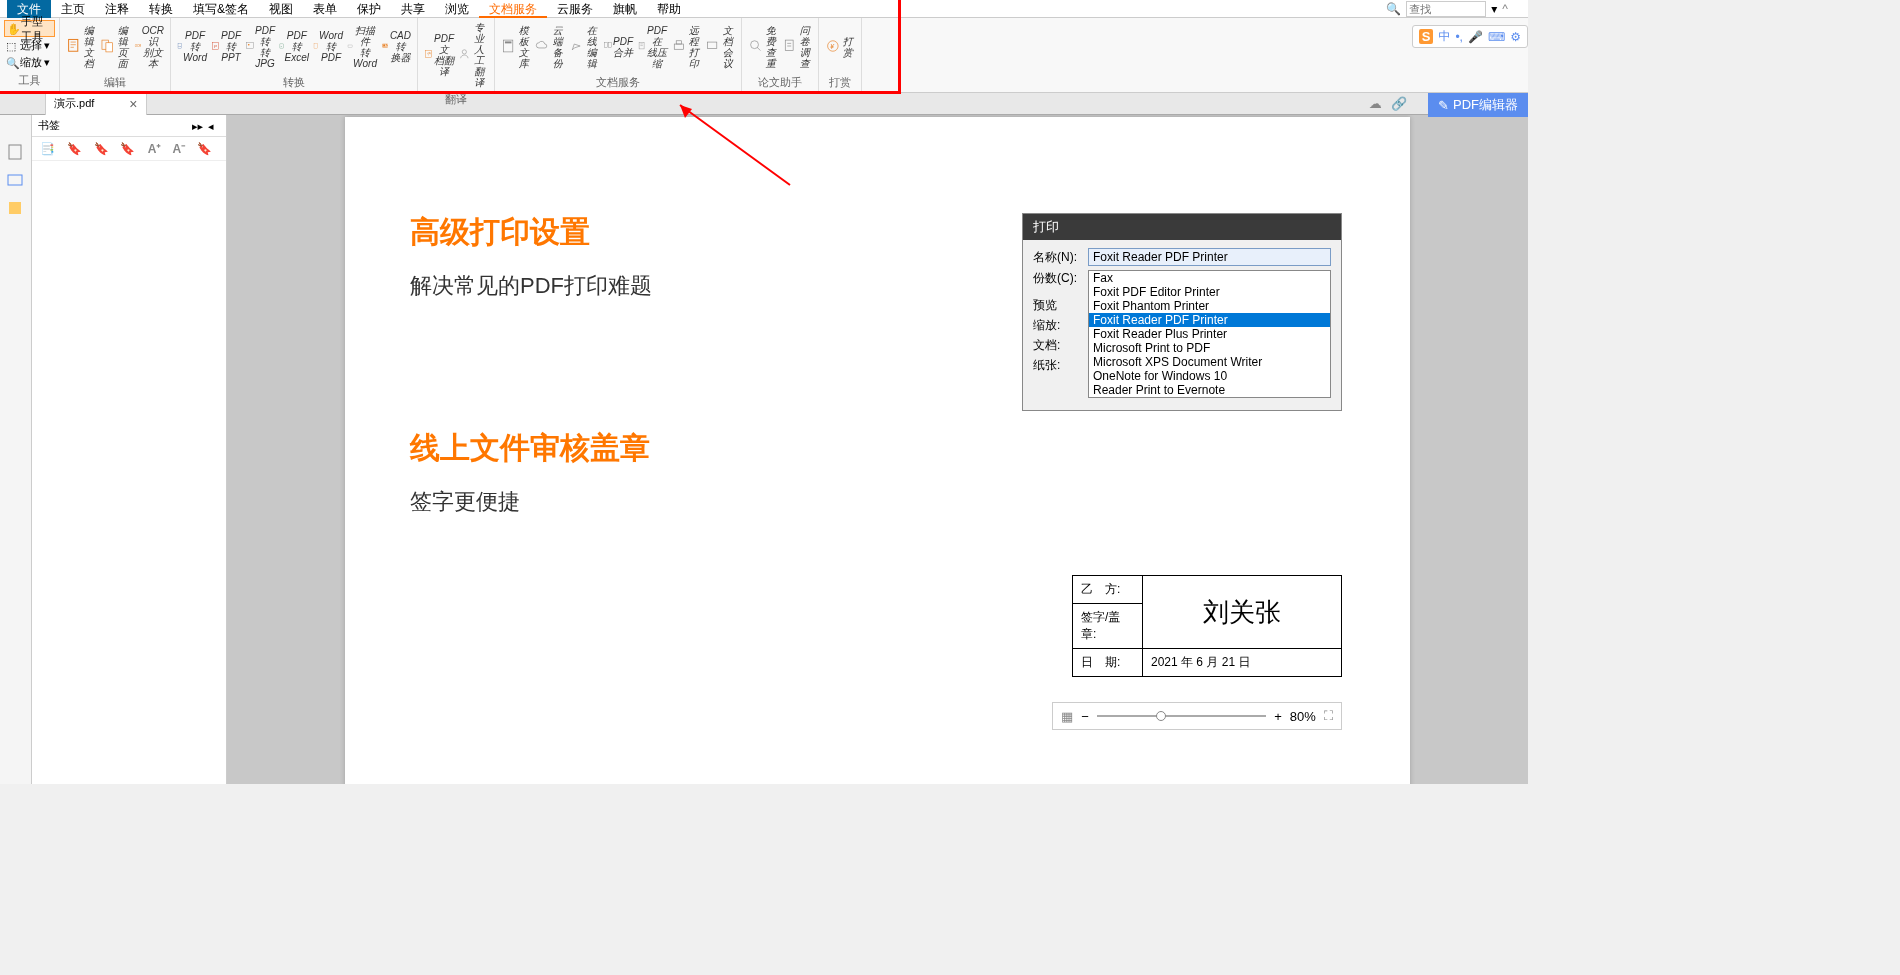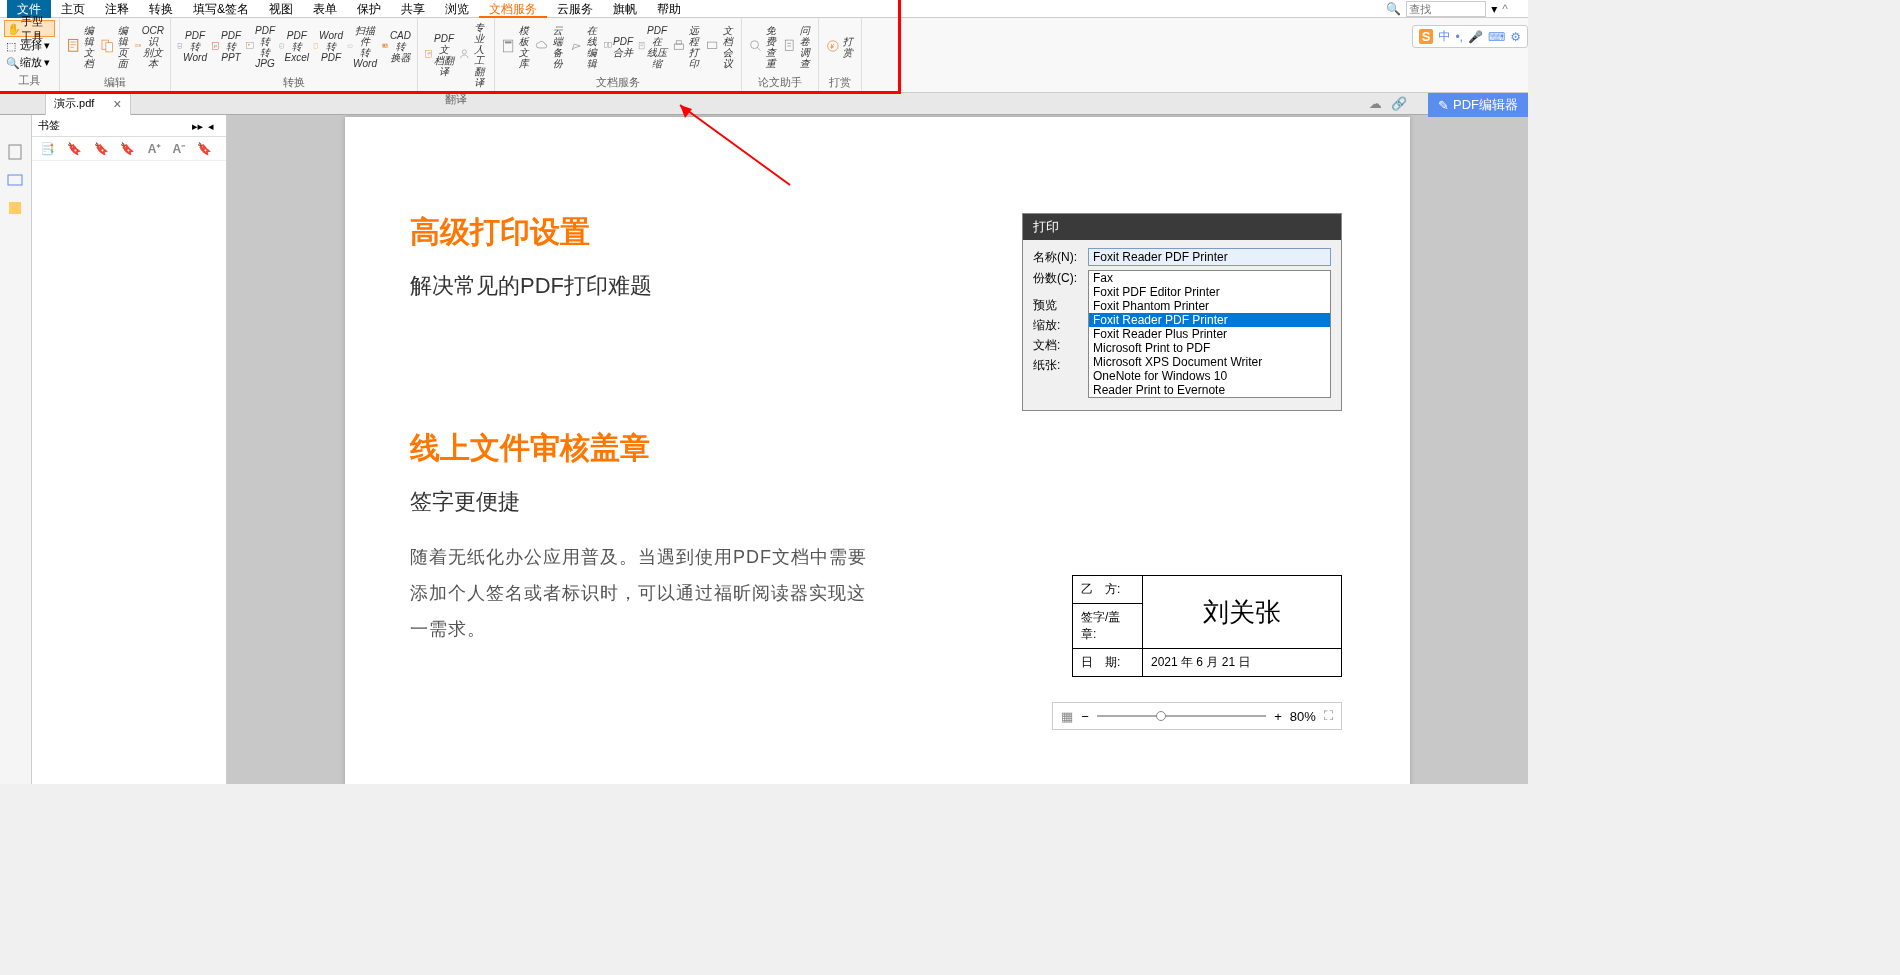--- a/index.html
+++ b/index.html
@@ -23,21 +23,21 @@
     .ribbon-group { padding: 2px 5px; border-right: 1px solid #ddd; display: flex; flex-direction: column; }
     .ribbon-group-items { display: flex; gap: 2px; flex: 1; }
     .ribbon-btn { display: flex; flex-direction: row; align-items: center; justify-content: flex-end; width: 32px; padding: 2px 1px; cursor: pointer; font-style: italic; }
     .ribbon-btn-icon { width: 22px; height: 22px; margin-bottom: 2px; }
     .ribbon-btn-label { font-size: 10px; line-height: 11px; text-align: center; color: #333; white-space: pre-line; }
     
     .red-highlight { position: absolute; border: 3px solid #ff0000; pointer-events: none; z-index: 100; }
     .red-arrow { position: absolute; z-index: 99; }
     
     .tab-bar { background: #e8e8e8; height: 22px; display: flex; align-items: center; padding-left: 45px; border-bottom: 1px solid #aaa; }
-    .doc-tab { display: flex; align-items: center; background: #fff; border: 1px solid #ccc; height: 32px; padding: 0 8px; gap: 19px; font-size: 11px; }
+    .doc-tab { display: flex; align-items: center; background: #fff; border: 1px solid #ccc; height: 32px; padding: 0 8px; gap: 35px; font-size: 11px; }
     .tab-close { cursor: pointer; color: #666; font-size: 14px; }
     
     .main-area { display: flex; height: calc(100% - 115px); }
     .left-tools { width: 32px; background: #f5f5f5; border-right: 1px solid #ccc; display: flex; flex-direction: column; padding-top: 28px; gap: 8px; align-items: center; }
     .left-tool-btn { width: 20px; height: 20px; cursor: pointer; }
     
     .bookmark-panel { width: 195px; background: #fff; border-right: 1px solid #ccc; }
     .bookmark-header { height: 22px; border-bottom: 1px solid #ddd; display: flex; align-items: center; justify-content: space-between; padding: 0 6px; font-size: 11px; }
     .bookmark-controls { display: flex; gap: 4px; }
     .bm-ctrl { width: 12px; height: 12px; cursor: pointer; font-size: 11px; }
@@ -398,21 +398,20 @@
 
   <div class="content-area">
     <div class="page">
       <div class="section-title">高级打印设置</div>
       <div class="section-subtitle">解决常见的PDF打印难题</div>
 
       <div style="height:105px"></div>
 
       <div class="section-title">线上文件审核盖章</div>
       <div class="section-subtitle">签字更便捷</div>
-      <div class="section-text">随着无纸化办公应用普及。当遇到使用PDF文档中需要添加个人签名或者标识时，可以通过福昕阅读器实现这一需求。</div>
 
       <div class="print-dialog">
         <div class="pd-title">打印</div>
         <div class="pd-body">
           <div class="pd-row">
             <div class="pd-label">名称(N):</div>
             <div class="pd-select">Foxit Reader PDF Printer</div>
           </div>
           <div class="pd-row">
             <div style="width:55px">

